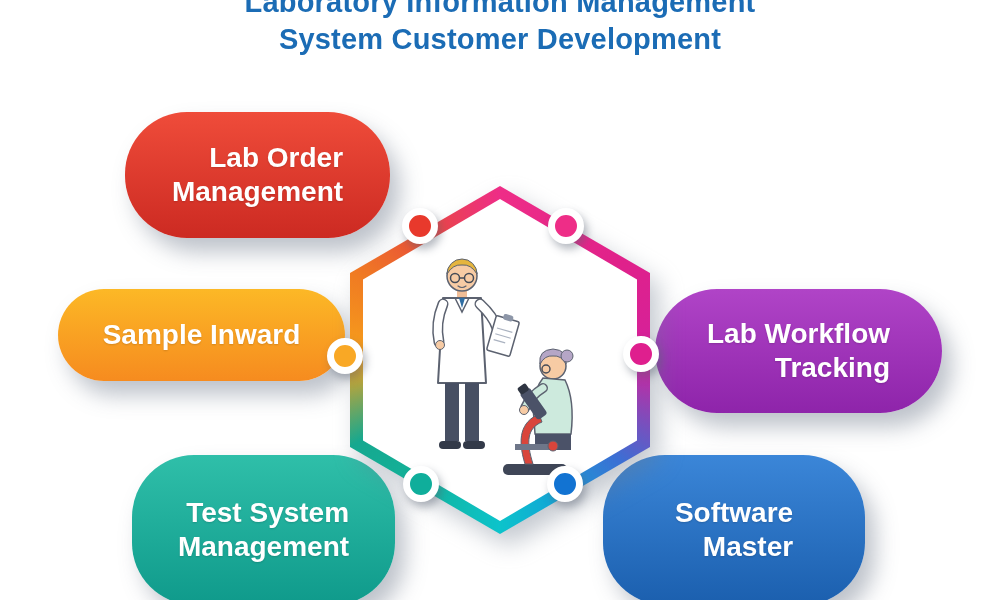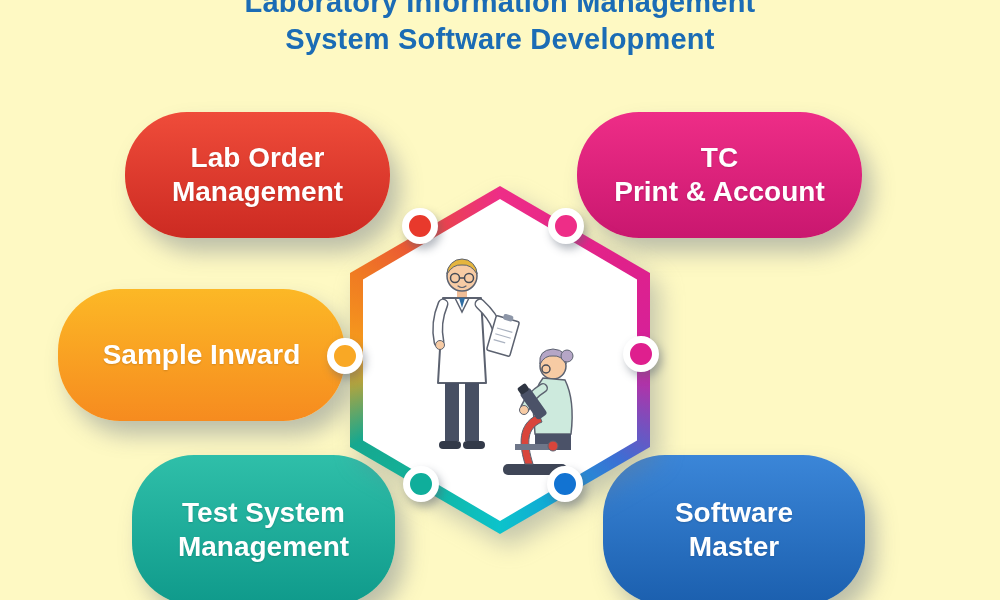--- a/index.html
+++ b/index.html
@@ -27,27 +27,27 @@
   .pill {
     position: absolute;
     border-radius: 62px;
     color: #ffffff;
     font-weight: 700;
     font-size: 28px;
     line-height: 34px;
     display: flex;
     align-items: center;
     justify-content: center;
-    text-align: center;
+    text-align: right;
     box-shadow: 10px 14px 22px rgba(108,120,138,.45);
   }
   .pill span { white-space: pre-line; text-shadow: 0 1px 2px rgba(0,0,0,.15); }
   .pill-0 { left: 125px; top: 112px; width: 265px; height: 126px; }
   .pill-1 { left: 577px; top: 112px; width: 285px; height: 126px; }
-  .pill-2 { left:  58px; top: 289px; width: 287px; height: 132px; }
+  .pill-2 { left:  58px; top: 289px; width: 287px; height: 92px; }
   .pill-3 { left: 655px; top: 289px; width: 287px; height: 124px; }
   .pill-4 { left: 132px; top: 455px; width: 263px; height: 150px; }
   .pill-5 { left: 603px; top: 455px; width: 262px; height: 150px; }
   
   .hexwrap {
     position: absolute;
     left: 350px; top: 186px;
     width: 300px; height: 348px;
     filter: drop-shadow(9px 12px 12px rgba(108,120,138,.4));
   }
@@ -73,37 +73,37 @@
   .dot-0 { left: 402px; top: 208px; }
   .dot-1 { left: 548px; top: 208px; }
   .dot-2 { left: 327px; top: 338px; }
   .dot-3 { left: 623px; top: 336px; }
   .dot-4 { left: 403px; top: 466px; }
   .dot-5 { left: 547px; top: 466px; }
 </style>
 </head>
 <body>
 
-<div class="canvas" style="background: #fef9c3; padding-left: 9px;">
+<div class="canvas" style="background: #ffffff; padding-left: 9px;">
 
   <div class="title" style="color: rgb(27, 108, 181);">
     <div>Laboratory Information Management</div>
-    <div>System Software Development</div>
+    <div>System Customer Development</div>
   </div>
 
   <div class="pill pill-0" style="background: linear-gradient(rgb(239, 76, 58), rgb(204, 42, 34));">
     <span>Lab Order
 Management</span>
   </div>
-  <div class="pill pill-1" style="background: linear-gradient(rgb(238, 45, 135), rgb(201, 23, 111));">
-    <span>TC
-Print &amp; Account</span>
-  </div>
   <div class="pill pill-2" style="background: linear-gradient(rgb(252, 184, 38), rgb(246, 139, 31));">
     <span>Sample Inward</span>
+  </div>
+  <div class="pill pill-3" style="background: linear-gradient(rgb(176, 68, 199), rgb(142, 36, 170));">
+    <span>Lab Workflow
+Tracking</span>
   </div>
   <div class="pill pill-4" style="background: linear-gradient(rgb(47, 191, 169), rgb(15, 154, 139));">
     <span>Test System
 Management</span>
   </div>
   <div class="pill pill-5" style="background: linear-gradient(rgb(59, 134, 216), rgb(27, 95, 174));">
     <span>Software
 Master</span>
   </div>
 

